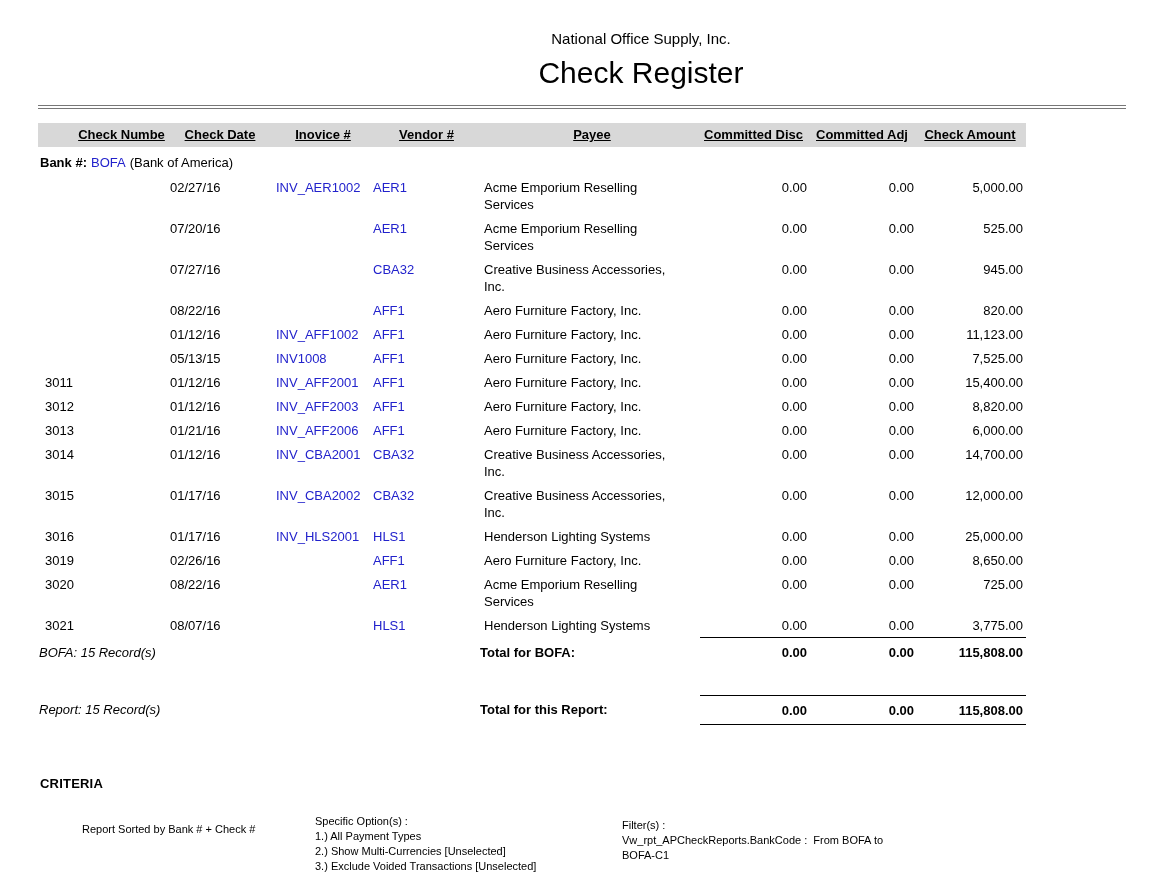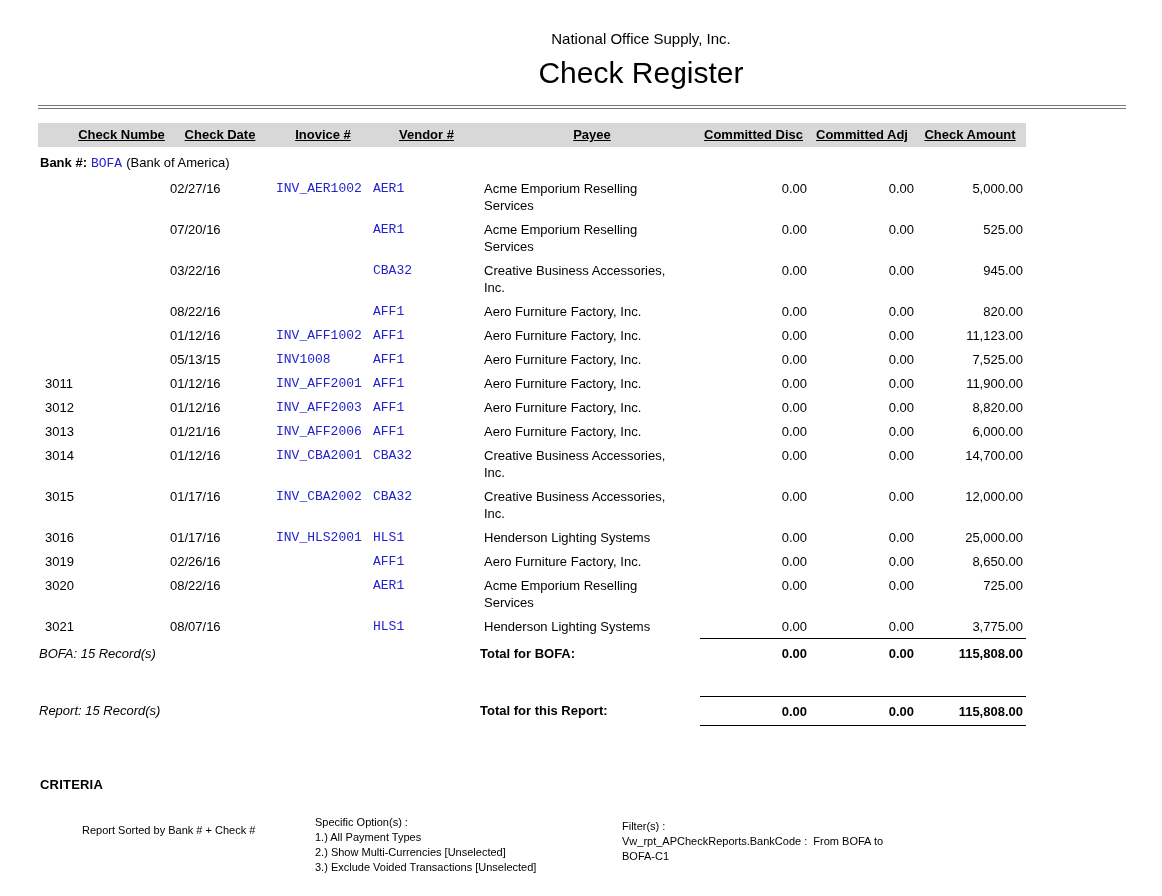--- a/index.html
+++ b/index.html
@@ -43,21 +43,21 @@
   td.c-date     { padding-left:2px; }
   td.c-invoice  { padding-left:6px; }
   td.c-vendor   { padding-left:3px; }
   td.c-payee    { padding-left:4px; padding-right:28px; }
   td.c-num      { text-align:right; padding-right:3px; }
 
   tbody.rows td { padding-top:4px; padding-bottom:3px; }
 
   tr.group-row td { padding:7px 0 4px 2px; font-size:13px; }
   .bold { font-weight:bold; }
-  .link { color:var(--link-blue,#2222CC);font-family:Liberation Mono, monospace; }
+  .link { color:var(--link-blue,#2222CC); }
   tr.group-row .link { margin:0 4px; }
 
   tr.total-row td { padding-top:6px; padding-bottom:4px; }
   td.record-count { font-style:italic; padding-left:1px; }
   td.total-label  { font-weight:bold; text-align:left; padding-right:2px; }
   td.total-num    { font-weight:bold; text-align:right; padding-right:3px;
                     border-top:1px solid #000; }
   tr.report-total td.total-num { border-bottom:1px solid #000; padding-bottom:5px; }
   tr.spacer-row td { height:30px; }
 
@@ -125,21 +125,21 @@
         <td class="c-date">07/20/16</td>
         <td class="c-invoice"></td>
         <td class="c-vendor link">AER1</td>
         <td class="c-payee">Acme Emporium Reselling Services</td>
         <td class="c-num">0.00</td>
         <td class="c-num">0.00</td>
         <td class="c-num">525.00</td>
       </tr>
       <tr>
         <td class="c-checknum"></td>
-        <td class="c-date">03/22/16</td>
+        <td class="c-date">07/27/16</td>
         <td class="c-invoice"></td>
         <td class="c-vendor link">CBA32</td>
         <td class="c-payee">Creative Business Accessories, Inc.</td>
         <td class="c-num">0.00</td>
         <td class="c-num">0.00</td>
         <td class="c-num">945.00</td>
       </tr>
       <tr>
         <td class="c-checknum"></td>
         <td class="c-date">08/22/16</td>
@@ -171,21 +171,21 @@
         <td class="c-num">7,525.00</td>
       </tr>
       <tr>
         <td class="c-checknum">3011</td>
         <td class="c-date">01/12/16</td>
         <td class="c-invoice link">INV_AFF2001</td>
         <td class="c-vendor link">AFF1</td>
         <td class="c-payee">Aero Furniture Factory, Inc.</td>
         <td class="c-num">0.00</td>
         <td class="c-num">0.00</td>
-        <td class="c-num">11,900.00</td>
+        <td class="c-num">15,400.00</td>
       </tr>
       <tr>
         <td class="c-checknum">3012</td>
         <td class="c-date">01/12/16</td>
         <td class="c-invoice link">INV_AFF2003</td>
         <td class="c-vendor link">AFF1</td>
         <td class="c-payee">Aero Furniture Factory, Inc.</td>
         <td class="c-num">0.00</td>
         <td class="c-num">0.00</td>
         <td class="c-num">8,820.00</td>

